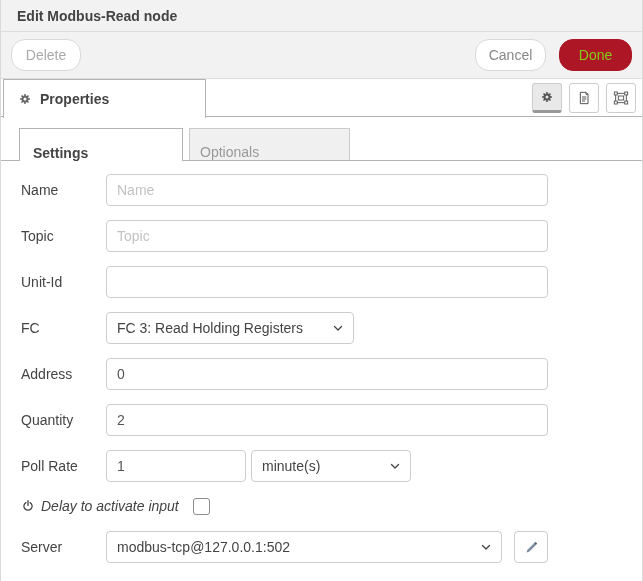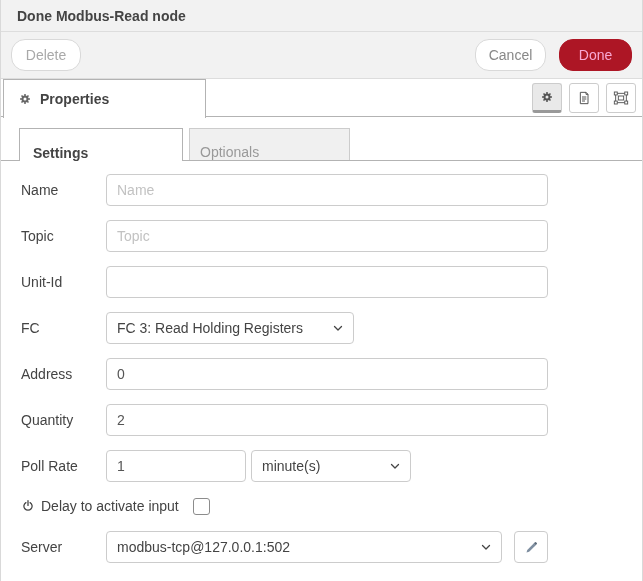--- a/index.html
+++ b/index.html
@@ -19,21 +19,21 @@
     height:47px; background:#f2f2f2; border-bottom:1px solid #ddd;
     display:flex; align-items:center; padding:0 10px;
   }
   .btn {
     height:32px; font-size:14px; border-radius:14px;
     display:flex; align-items:center; justify-content:center; cursor:pointer;
   }
   .btn-delete { width:70px; background:#fff; border:1px solid #d9d9d9; color:#a9a9a9; }
   .spacer { flex:1; }
   .btn-cancel { width:71px; background:#fff; border:1px solid #d9d9d9; color:#888; margin-right:13px; }
-  .btn-done  { width:73px; background:#ad1625; border:1px solid #ad1625; color:#f9a8d4; }
+  .btn-done  { width:73px; background:#ad1625; border:1px solid #ad1625; color:#84cc16; }
   
   .props-row { height:38px; background:#fff; border-bottom:1px solid #b3b3b3; position:relative; }
   .props-tab {
     position:absolute; left:2px; top:0; width:203px; height:39px; z-index:2;
     background:#fff; border:1px solid #b3b3b3; border-bottom:none;
     display:flex; align-items:center; gap:8px; padding-left:14px;
     font-size:14px; font-weight:bold; color:#444; cursor:pointer;
   }
   .props-icons { position:absolute; right:6px; top:4px; display:flex; gap:7px; z-index:3; }
   .icon-btn {
@@ -71,39 +71,39 @@
   .w-fc { width:248px; }
   .w-poll { width:140px; }
   .w-unit { width:160px; margin-left:5px;gap:14px; }
   .w-server { width:396px; }
   .select {
     height:32px; border:1px solid #ccc; border-radius:4px; background:#fff;
     display:flex; align-items:center; justify-content:space-between;
     padding:0 9px 0 10px; font-size:14px; color:#444; cursor:pointer;
   }
   .delay-row { display:flex; align-items:center; height:20px; margin:2px 0 15px 0; }
-  .delay-row .dlabel { font-size:14px; color:#444; margin-left:6px; }
+  .delay-row .dlabel { font-size:14px; color:#444; margin-left:6px;font-style:italic; }
   .checkbox {
     appearance:none; -webkit-appearance:none; width:17px; height:17px; margin:0 0 0 14px;
     border:1px solid #8c8c8c; border-radius:3px; background:#fff; cursor:pointer;
   }
   .edit-btn {
     width:34px; height:32px; margin-left:12px; background:#fff;
     border:1px solid #ccc; border-radius:4px;
     display:flex; align-items:center; justify-content:center; cursor:pointer; padding:0;
   }
   svg { display:block; }
 </style>
 </head>
 <body>
 
 <div class="dialog">
 
   <div class="header">
-    <span>Done Modbus-Read node</span>
+    <span>Edit Modbus-Read node</span>
   </div>
 
   <div class="toolbar">
     <button class="btn btn-delete">Delete</button>
     <div class="spacer"></div>
     <button class="btn btn-cancel">Cancel</button>
     <button class="btn btn-done">Done</button>
   </div>
 
   <div class="props-row">

